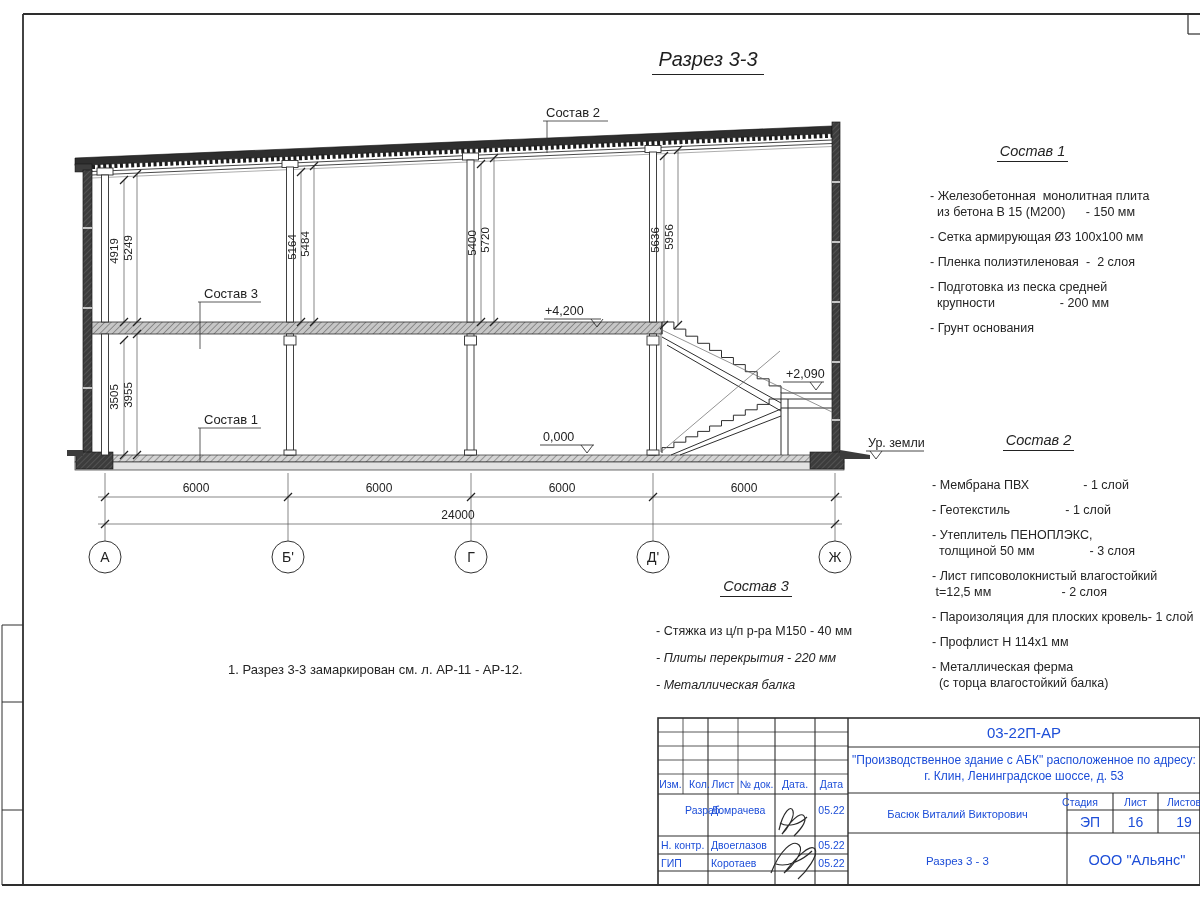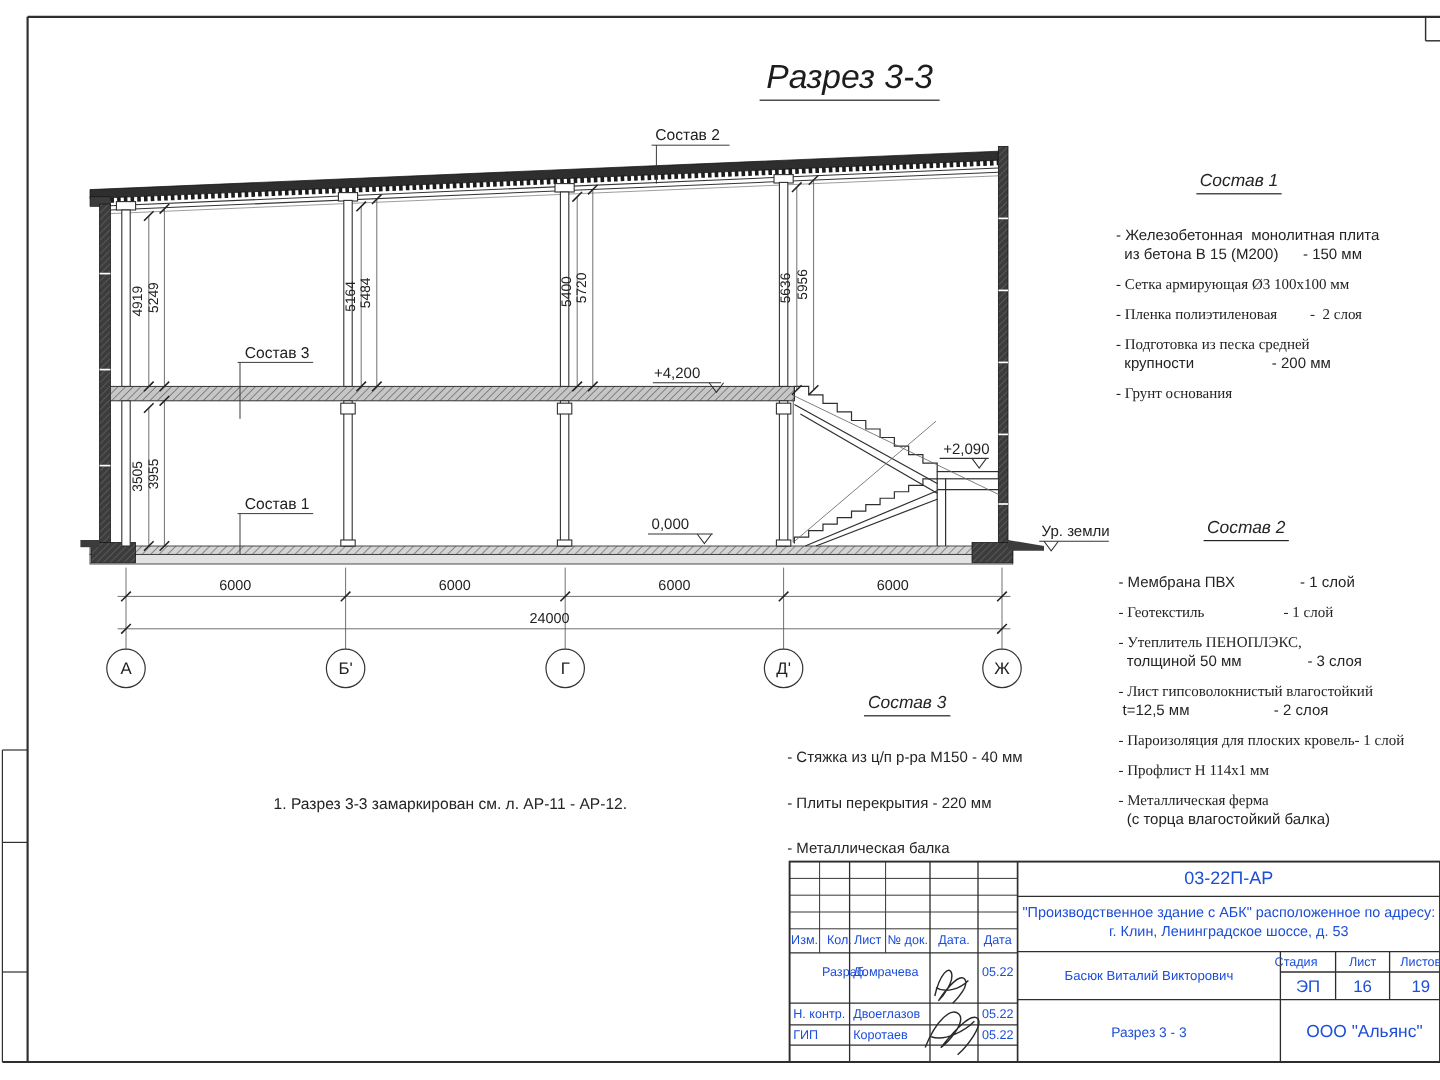--- a/index.html
+++ b/index.html
@@ -1,28 +1,28 @@
 <!DOCTYPE html>
 <html><head>
 <meta charset="utf-8">
 <style>
   html,body{margin:0;padding:0;}
   body{width:1200px;height:900px;overflow:hidden;background:#ffffff;position:relative;
        font-family:"Liberation Sans",sans-serif;color:#1d1d1d;}
   svg{position:absolute;left:0;top:0;}
   svg text{font-family:"Liberation Sans",sans-serif;fill:#222;}
   .page-title{position:absolute;left:608px;top:48px;width:200px;text-align:center;}
-  .page-title span{display:inline-block;font-size:28px;font-style:italic;padding:0 6px 3px 6px;
+  .page-title span{display:inline-block;font-size:20px;font-style:italic;padding:0 6px 3px 6px;
        border-bottom:1.6px solid #222;}
   .comp{position:absolute;font-size:12.5px;line-height:16px;color:#242424;}
   .comp-title{text-align:center;font-size:14.5px;font-style:italic;margin-bottom:26px;}
   .comp-title span{display:inline-block;border-bottom:1.2px solid #222;padding:0 3px 2px 3px;}
   .cl{display:flex;justify-content:space-between;white-space:pre;}
-  .g{margin-top:9px;font-family:Liberation Serif, serif;}
-  .g2{margin-top:22px;}
+  .g{margin-top:9px;}
+  .g2{margin-top:11px;font-style:italic;}
   .note{position:absolute;left:228px;top:662px;font-size:13px;color:#242424;}
   .tb{position:absolute;font-size:10.5px;color:#1d4ed8;display:flex;align-items:center;justify-content:center;
       white-space:nowrap;}
   .tb.left{justify-content:flex-start;}
 </style>
 </head>
 <body>
 
 <svg width="1200" height="900" viewBox="0 0 1200 900">
   <defs>

